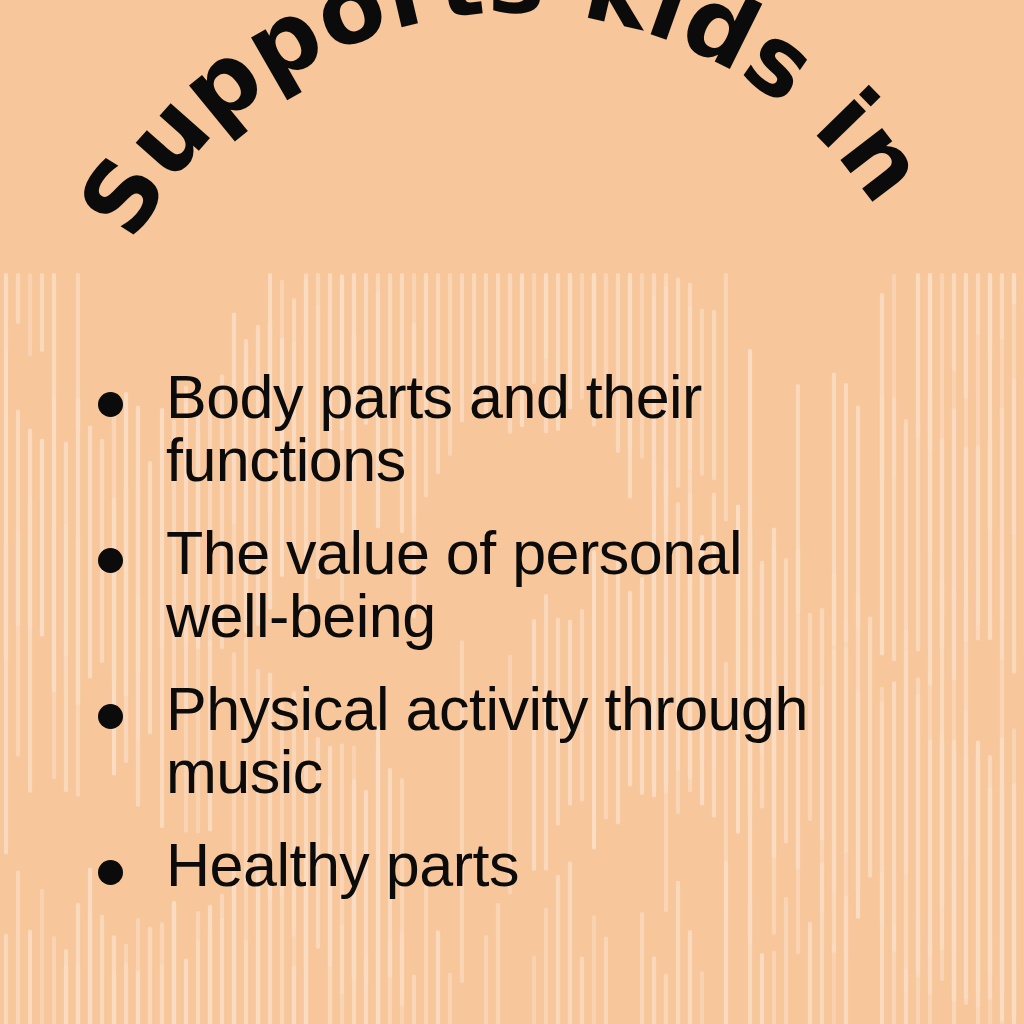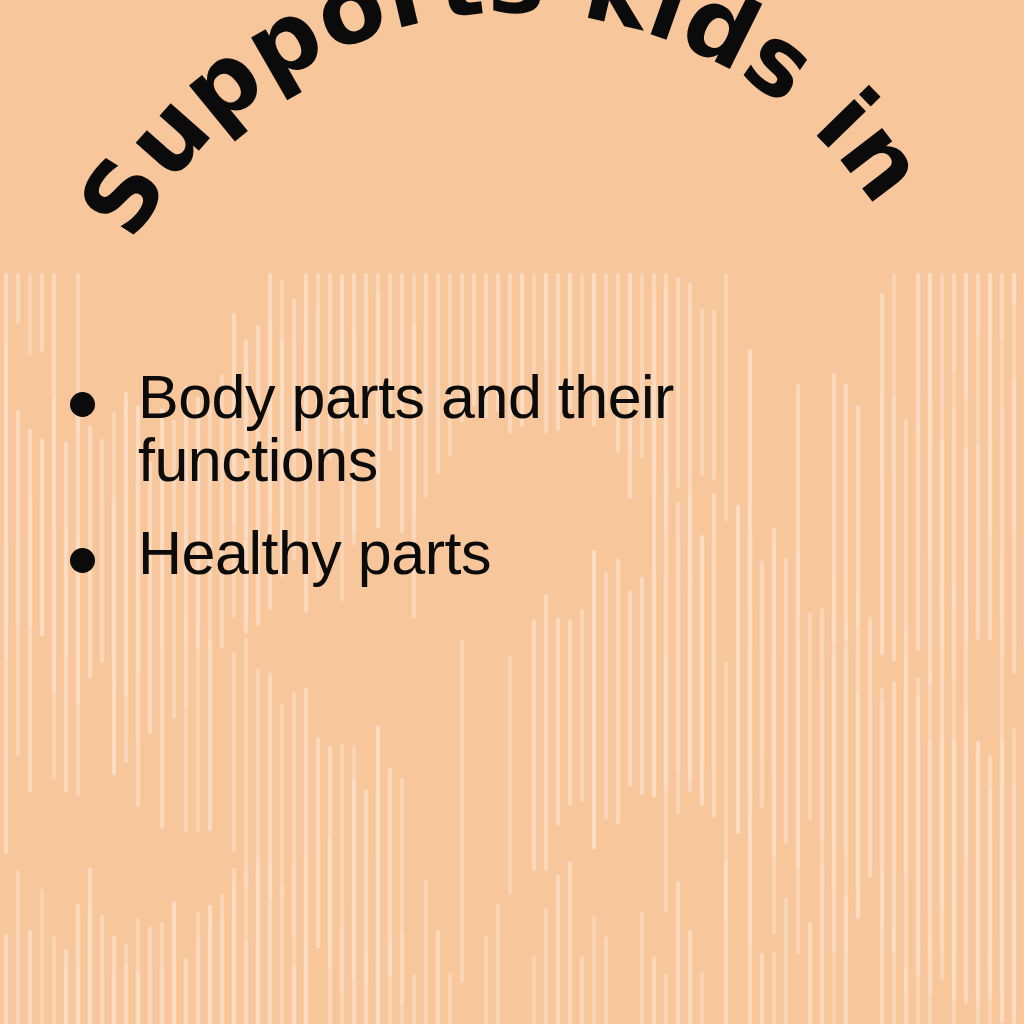--- a/index.html
+++ b/index.html
@@ -39,21 +39,21 @@
     font-family: "DejaVu Sans", sans-serif;
     font-weight: 700;
     font-size: 96px;
     fill: #0b0b0b;
     letter-spacing: 1px;
   }
 
   
   #bullet-list {
     position: absolute;
-    left: 56px;
+    left: 84px;
     top: 366px;
     width: 900px;
   }
   .bullet-row {
     position: relative;
     display: flex;
     align-items: flex-start;
     margin-bottom: 30px;
   }
   .bullet-dot-wrap {
@@ -431,21 +431,35 @@
   <div id="bullet-list">
 
     <div class="bullet-row">
       <span class="bullet-dot-wrap">
         <span class="bullet-dot"></span>
       </span>
       <p class="bullet-text">Body parts and their
 functions</p>
     </div>
 
-
+    <div class="bullet-row">
+      <span class="bullet-dot-wrap">
+        <span class="bullet-dot"></span>
+      </span>
+      <p class="bullet-text">The value of personal
+well-being</p>
+    </div>
+
+    <div class="bullet-row">
+      <span class="bullet-dot-wrap">
+        <span class="bullet-dot"></span>
+      </span>
+      <p class="bullet-text">Physical activity through
+music</p>
+    </div>
 
     <div class="bullet-row">
       <span class="bullet-dot-wrap">
         <span class="bullet-dot"></span>
       </span>
       <p class="bullet-text">Healthy parts</p>
     </div>
 
   </div>
 </div>

